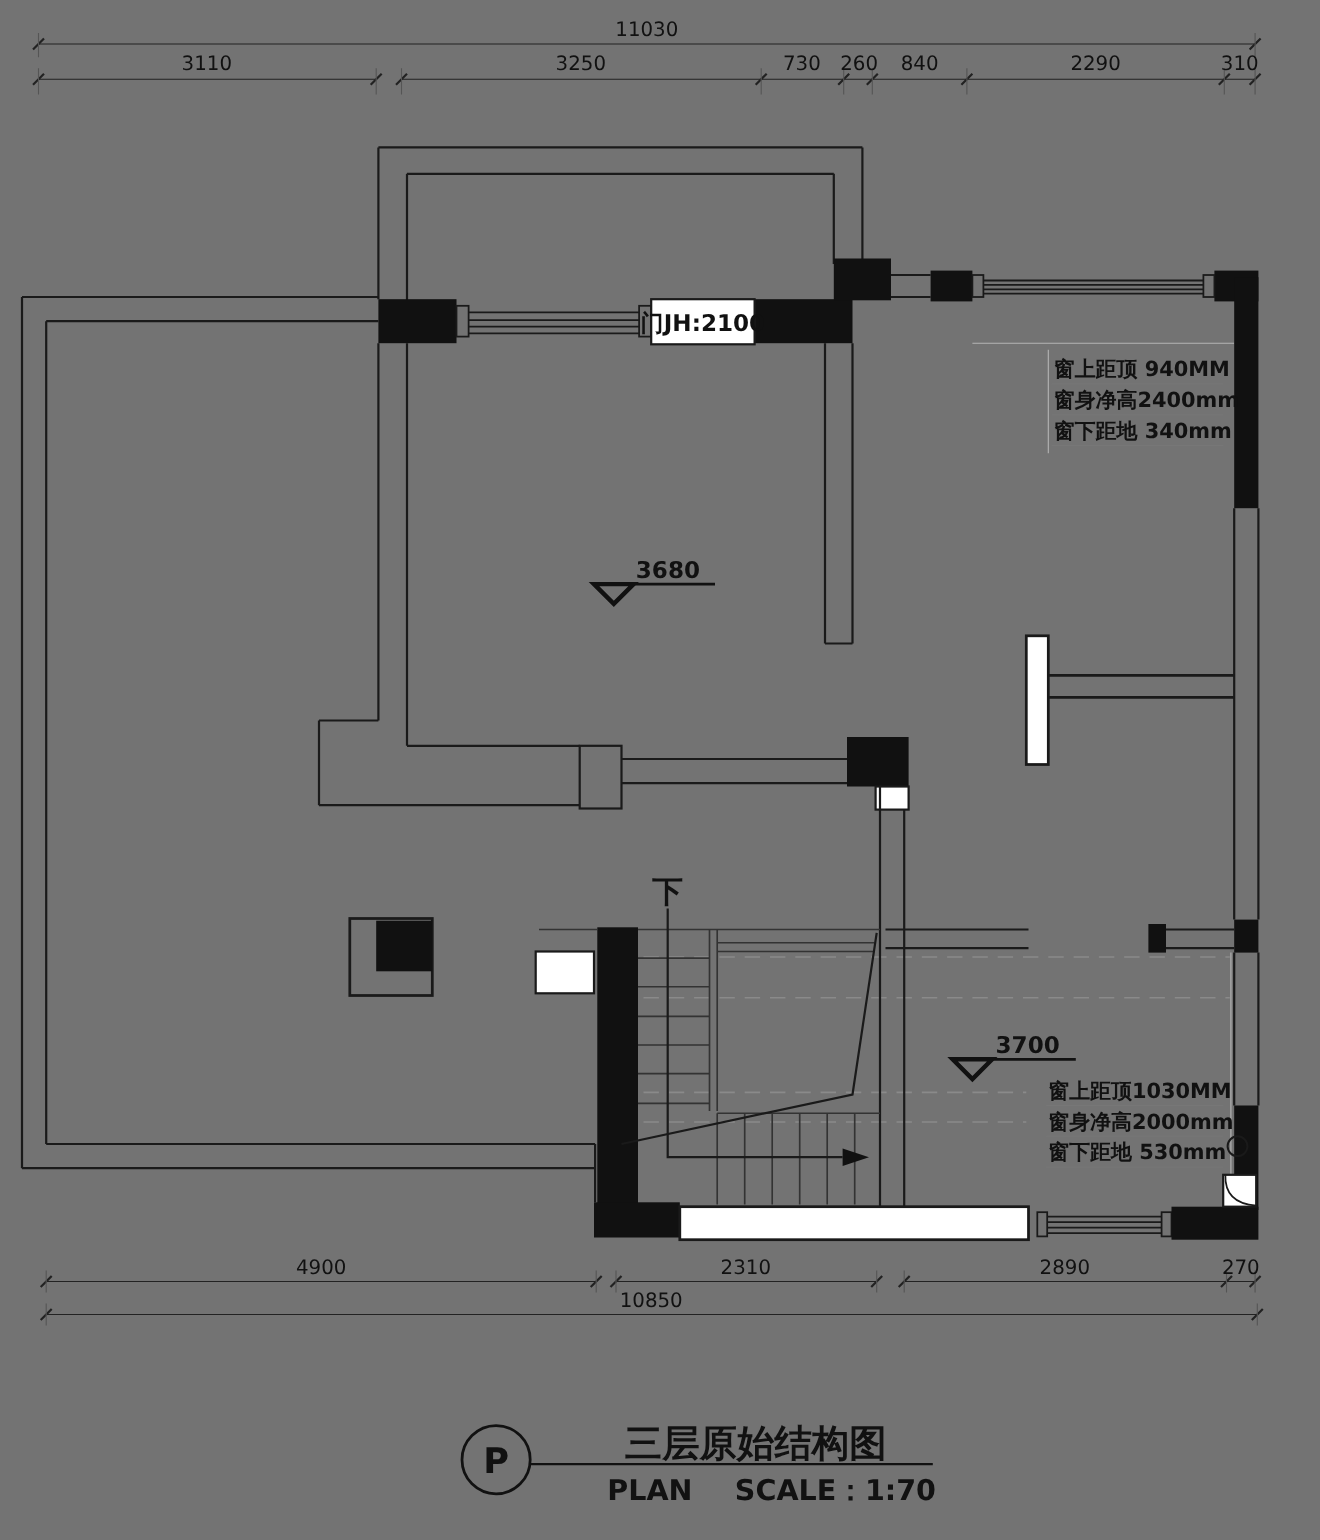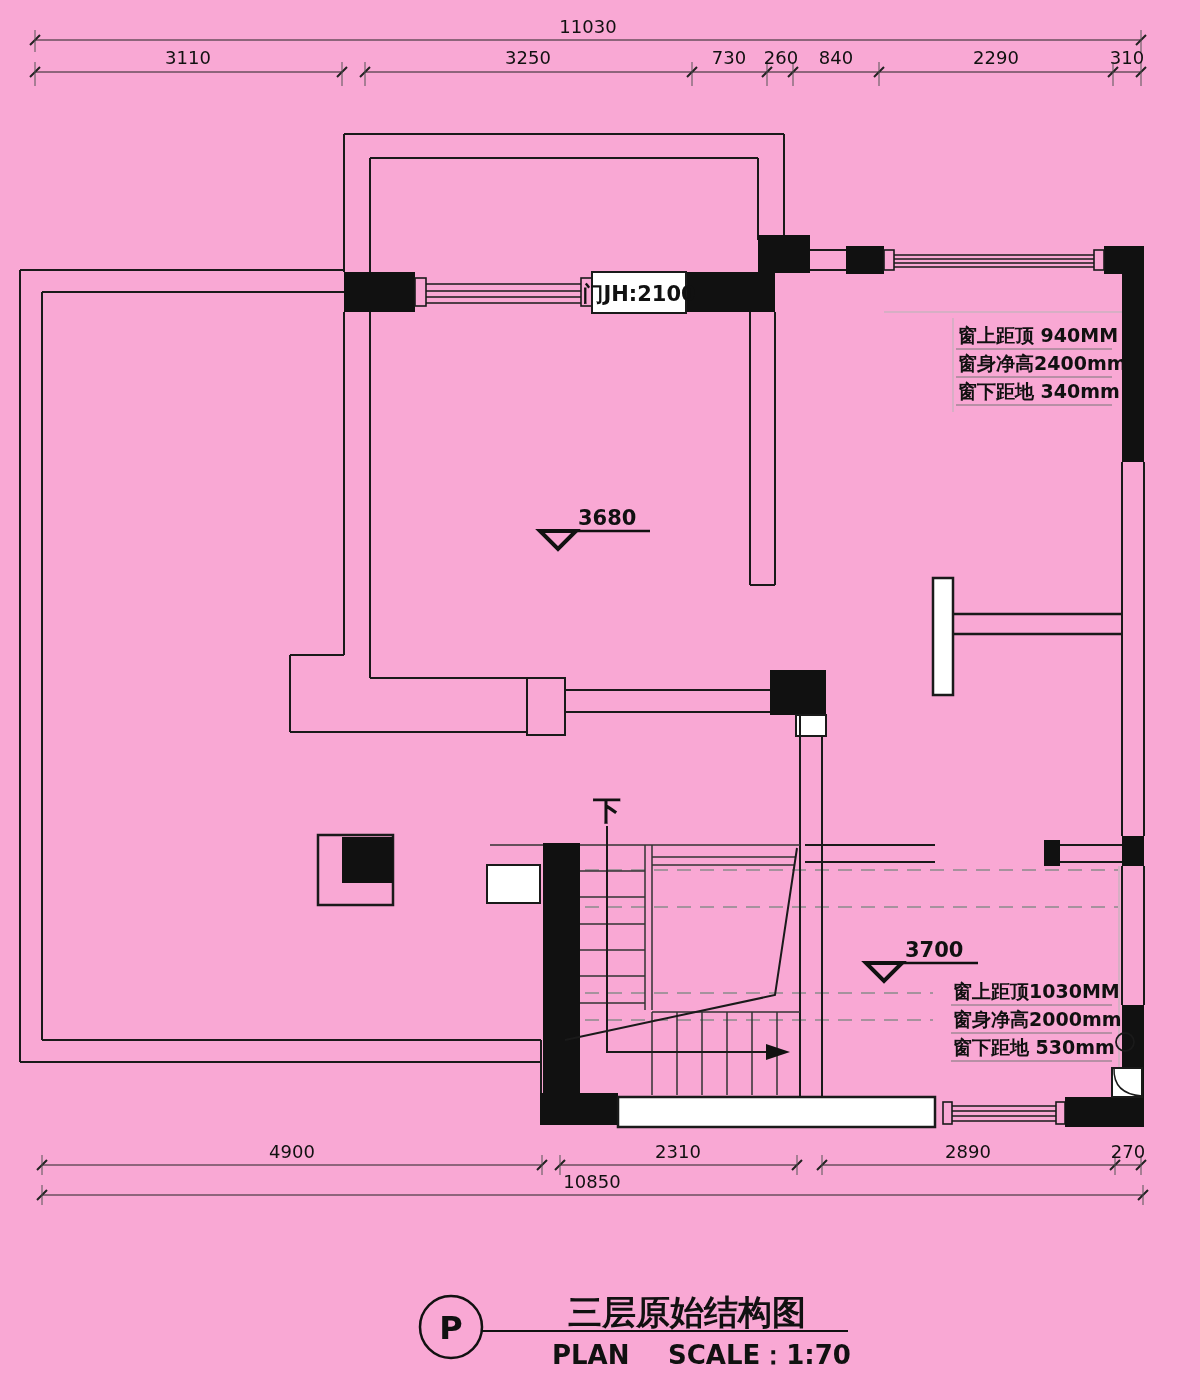--- a/index.html
+++ b/index.html
@@ -1,17 +1,17 @@
 <!DOCTYPE html>
 <html><head>
 <meta charset="utf-8">
 <style>
   html,body{margin:0;padding:0;background:#f6f6f6;}
   .sheet{
-    width:1200px;height:1400px;background:#f9a8d4;position:relative;
+    width:1200px;height:1400px;background:#737373;position:relative;
     font-family:"DejaVu Sans","Liberation Sans",sans-serif;
   }
   svg text{font-family:"DejaVu Sans","Liberation Sans",sans-serif;fill:#111;}
   .dim-t{font-size:18px;}
   .ann-t{font-size:19px;font-weight:bold;}
   .elev-t{font-size:21px;font-weight:bold;}
   .door-t{font-size:21px;font-weight:bold;}
   .down-t{font-size:28px;font-weight:bold;}
   .title-t{font-size:34px;font-weight:bold;}
   .sub-t{font-size:26px;font-weight:bold;}

